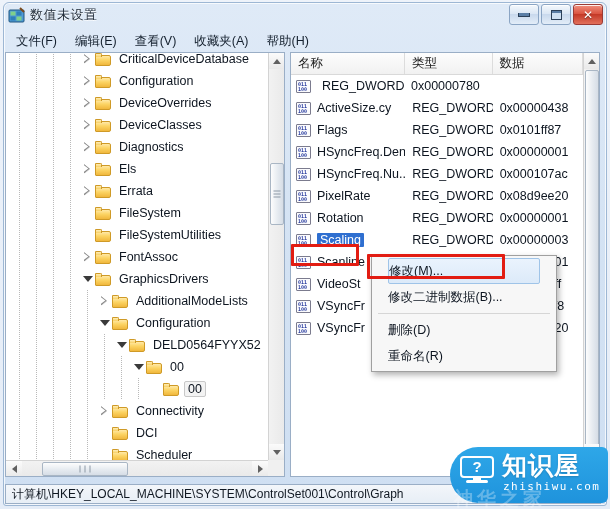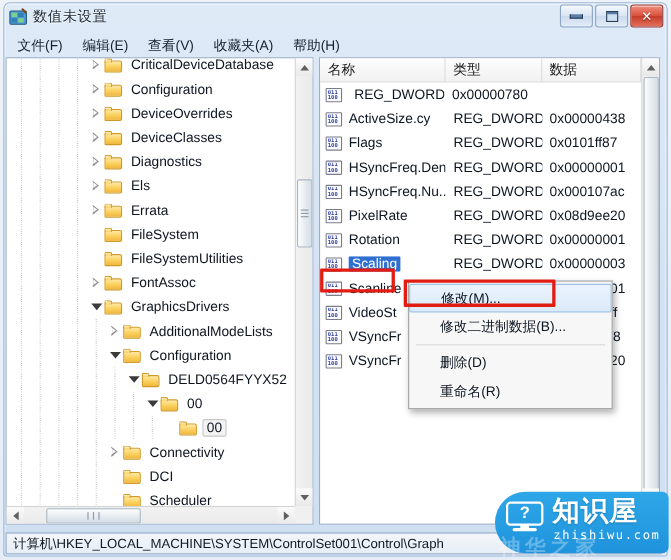--- a/index.html
+++ b/index.html
@@ -195,23 +195,23 @@
   .licon.str{background:#fdfdfd;}
   .licon.str .ib{color:#b33a2a;font-size:7px;line-height:11px;text-align:center;}
   .lrow.sel .nm{background:#2f6fd0;color:#ffffff;padding:0 3px;border-radius:1px;}
   .ctx-panel{
     position:absolute;
     background:#f7f7f7;border:1px solid #a0a0a0;
     box-shadow:2px 3px 6px rgba(0,0,0,.30);
     padding:2px 0;box-sizing:border-box;
   }
   .ctx-item{
-    height:26px;display:flex;align-items:center;padding-left:28px;
+    height:26px;display:flex;align-items:center;
     font-size:12.5px;color:#0d1520;white-space:nowrap;cursor:default;
-    margin:0 0;
+    margin:0 16px;
   }
   .ctx-item.hl{
     background:linear-gradient(180deg,#eaf3fd,#dceaf9);
     border:1px solid #9fc4e8;border-radius:2px;height:24px;
   }
   .ctx-sep{height:1px;background:#d6d6d6;margin:3px 6px;}
 
   
   .redbox{
     position:absolute;border:3px solid #e21c12;box-sizing:border-box;

